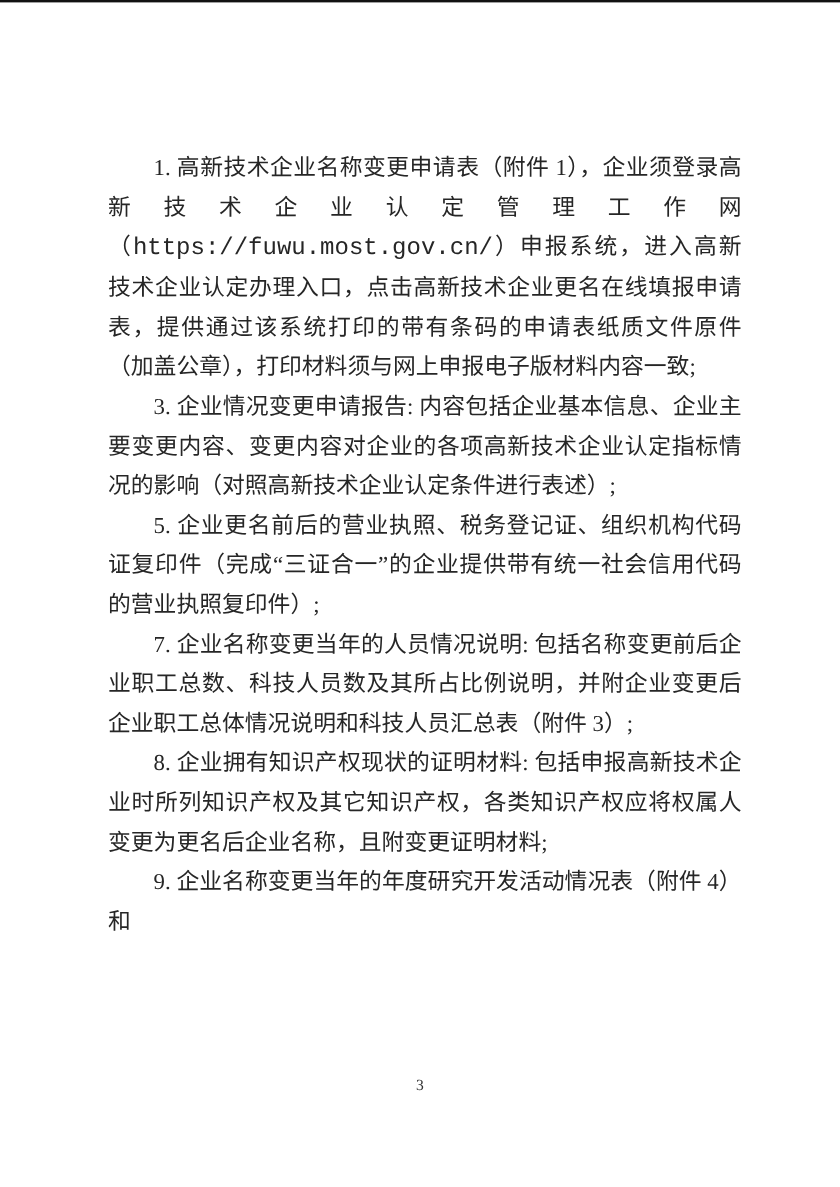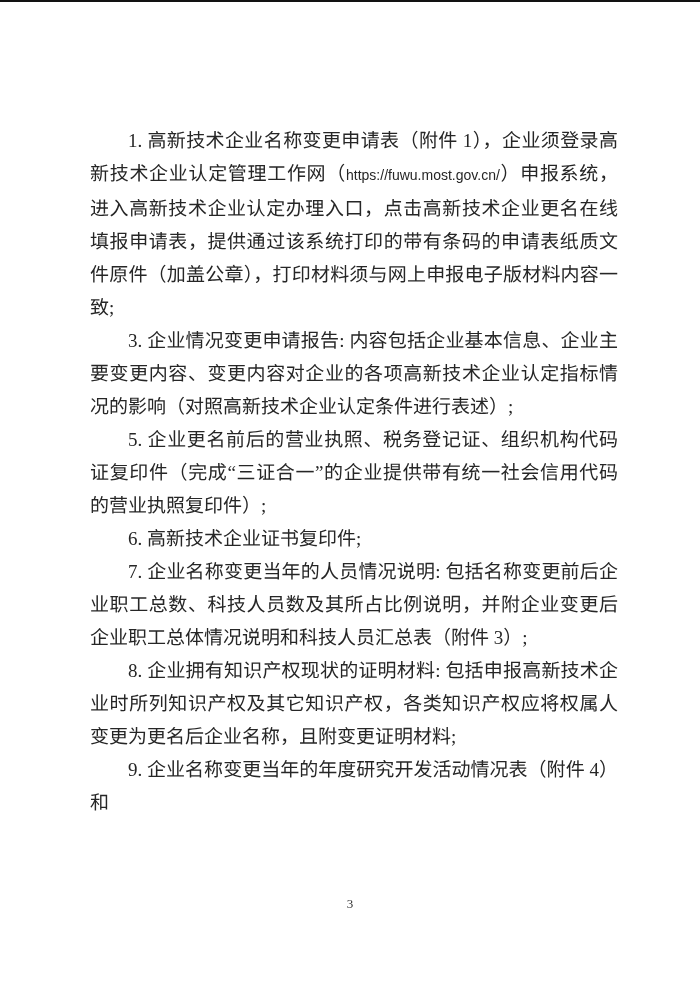--- a/index.html
+++ b/index.html
@@ -31,22 +31,22 @@
     line-height: 33px;
     color: #262626;
     text-align: justify;
   }
   .doc-content p {
     margin: 0;
     padding: 0;
     text-indent: 2em;
   }
   .mono {
-    font-family: Liberation Sans, sans-serif;
-    font-size: 14px;
+    font-family: Liberation Mono, monospace;
+    font-size: 20px;
   }
   .page-footer {
     position: absolute;
     top: 896px;
     left: 0;
     width: 700px;
     text-align: center;
     font-family: "Liberation Serif", "DejaVu Serif", serif;
     font-size: 13px;
     color: #333333;
@@ -55,20 +55,19 @@
 </head>
 <body>
 
 <div class="top-edge"></div>
 
 <div class="doc-content">
   <div>
       <p><span>1. 高新技术企业名称变更申请表（附件 1），企业须登录高新技术企业认定管理工作网（</span><span class="mono">https://fuwu.most.gov.cn/</span><span>）申报系统，进入高新技术企业认定办理入口，点击高新技术企业更名在线填报申请表，提供通过该系统打印的带有条码的申请表纸质文件原件（加盖公章），打印材料须与网上申报电子版材料内容一致;</span></p>
       <p><span>3. 企业情况变更申请报告: 内容包括企业基本信息、企业主要变更内容、变更内容对企业的各项高新技术企业认定指标情况的影响（对照高新技术企业认定条件进行表述）;</span></p>
       <p><span>5. 企业更名前后的营业执照、税务登记证、组织机构代码证复印件（完成“三证合一”的企业提供带有统一社会信用代码的营业执照复印件）;</span></p>
-      <p><span>6. 高新技术企业证书复印件;</span></p>
       <p><span>7. 企业名称变更当年的人员情况说明: 包括名称变更前后企业职工总数、科技人员数及其所占比例说明，并附企业变更后企业职工总体情况说明和科技人员汇总表（附件 3）;</span></p>
       <p><span>8. 企业拥有知识产权现状的证明材料: 包括申报高新技术企业时所列知识产权及其它知识产权，各类知识产权应将权属人变更为更名后企业名称，且附变更证明材料;</span></p>
       <p><span>9. 企业名称变更当年的年度研究开发活动情况表（附件 4）和</span></p>
     </div>
 </div>
 
 <div class="page-footer">3</div>
 
 </body></html>

